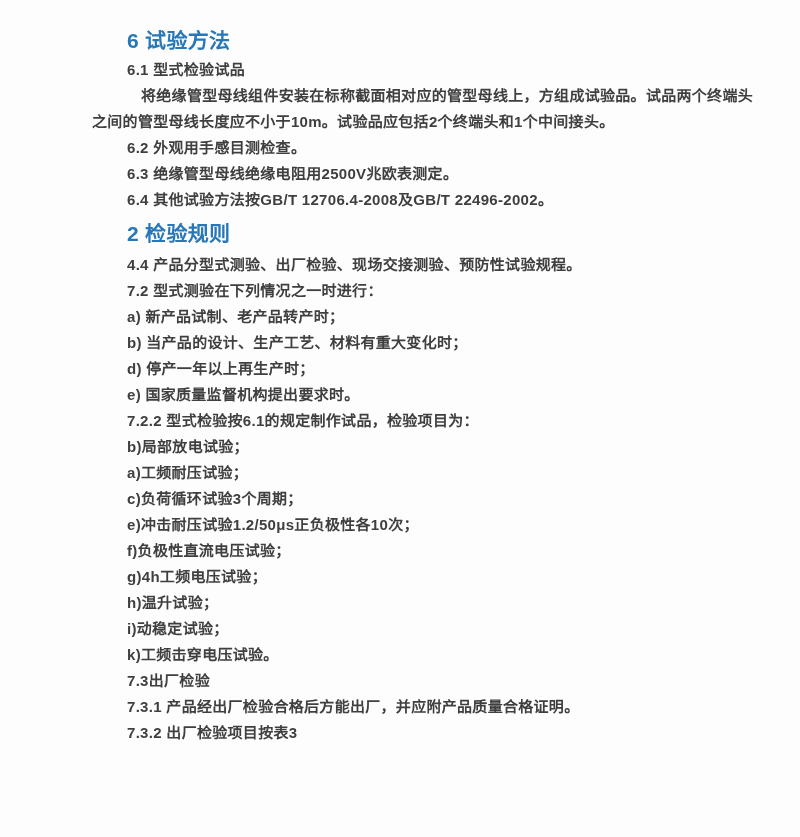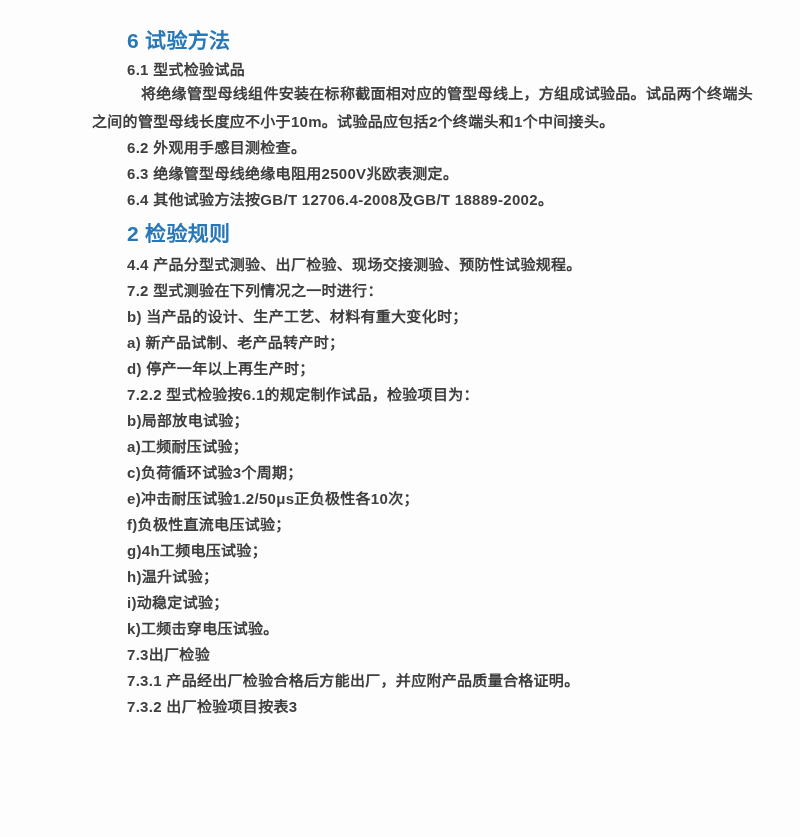--- a/index.html
+++ b/index.html
@@ -35,49 +35,49 @@
   .heading.h7{
     margin:10px 0 7px 35px;
   }
   .line{
     padding-left:35px;
     white-space:nowrap;
   }
   .para-first{
     padding-left:49px;
     white-space:nowrap;
-    font-family:Liberation Mono, monospace;
   }
   .para-cont{
     padding-left:0;
     white-space:nowrap;
   }
 </style>
 </head>
 <body>
 
 <div class="doc">
 
   <div class="heading h6">6 试验方法</div>
 
   <div class="line">6.1 型式检验试品</div>
   <div class="para-first">将绝缘管型母线组件安装在标称截面相对应的管型母线上，方组成试验品。试品两个终端头</div>
   <div class="para-cont">之间的管型母线长度应不小于10m。试验品应包括2个终端头和1个中间接头。</div>
   <div class="line">6.2 外观用手感目测检查。</div>
   <div class="line">6.3 绝缘管型母线绝缘电阻用2500V兆欧表测定。</div>
-  <div class="line">6.4 其他试验方法按GB/T 12706.4-2008及GB/T 18889-2002。</div>
+  <div class="line">6.4 其他试验方法按GB/T 12706.4-2008及GB/T 22496-2002。</div>
 
   <div class="heading h7">2 检验规则</div>
 
   <div class="line">4.4 产品分型式测验、出厂检验、现场交接测验、预防性试验规程。</div>
   <div class="line">7.2 型式测验在下列情况之一时进行：</div>
 
+  <div class="line">a) 新产品试制、老产品转产时；</div>
   <div class="line">b) 当产品的设计、生产工艺、材料有重大变化时；</div>
-  <div class="line">a) 新产品试制、老产品转产时；</div>
   <div class="line">d) 停产一年以上再生产时；</div>
+  <div class="line">e) 国家质量监督机构提出要求时。</div>
 
   <div class="line">7.2.2 型式检验按6.1的规定制作试品，检验项目为：</div>
 
   <div class="line">b)局部放电试验；</div>
   <div class="line">a)工频耐压试验；</div>
   <div class="line">c)负荷循环试验3个周期；</div>
   <div class="line">e)冲击耐压试验1.2/50μs正负极性各10次；</div>
   <div class="line">f)负极性直流电压试验；</div>
   <div class="line">g)4h工频电压试验；</div>
   <div class="line">h)温升试验；</div>

